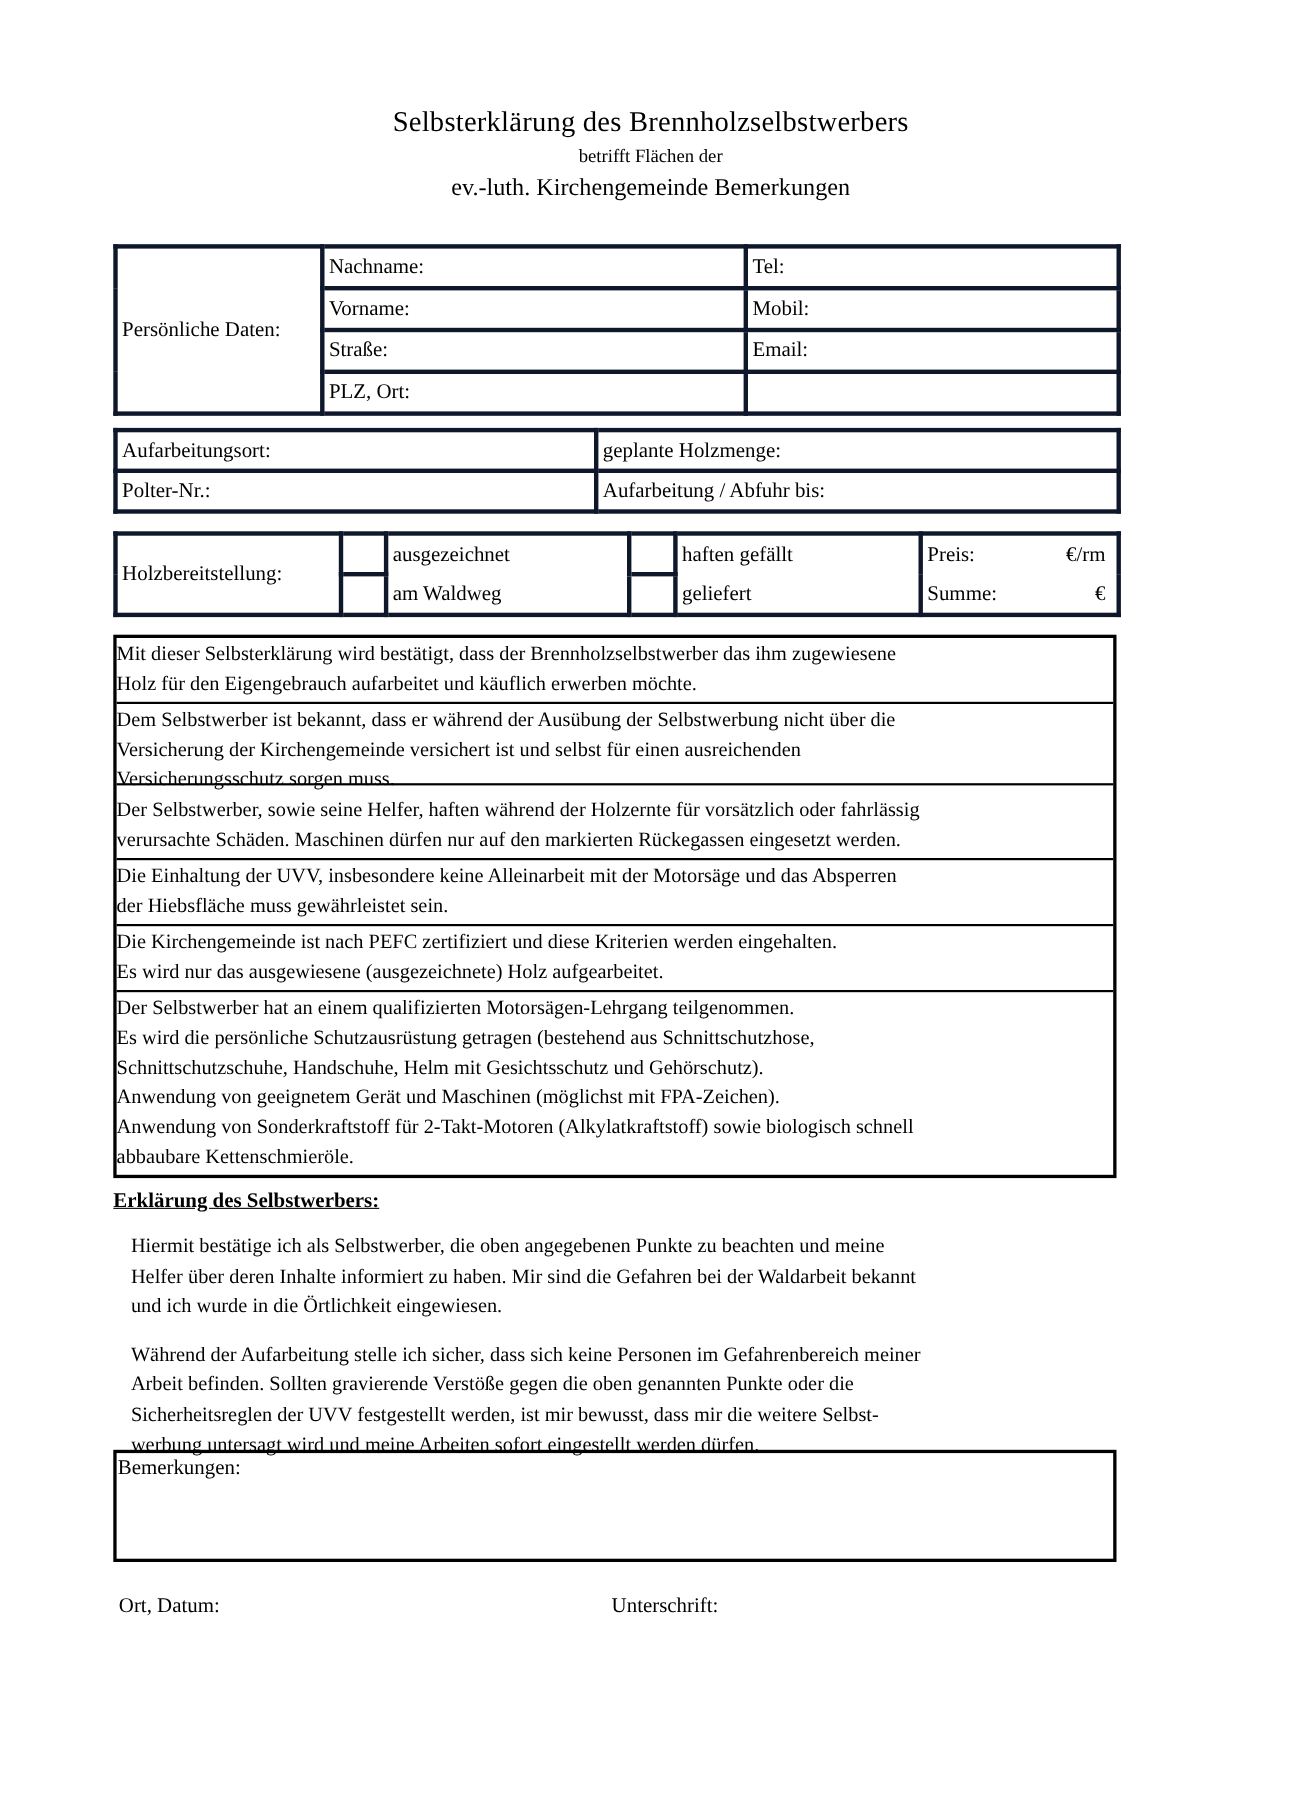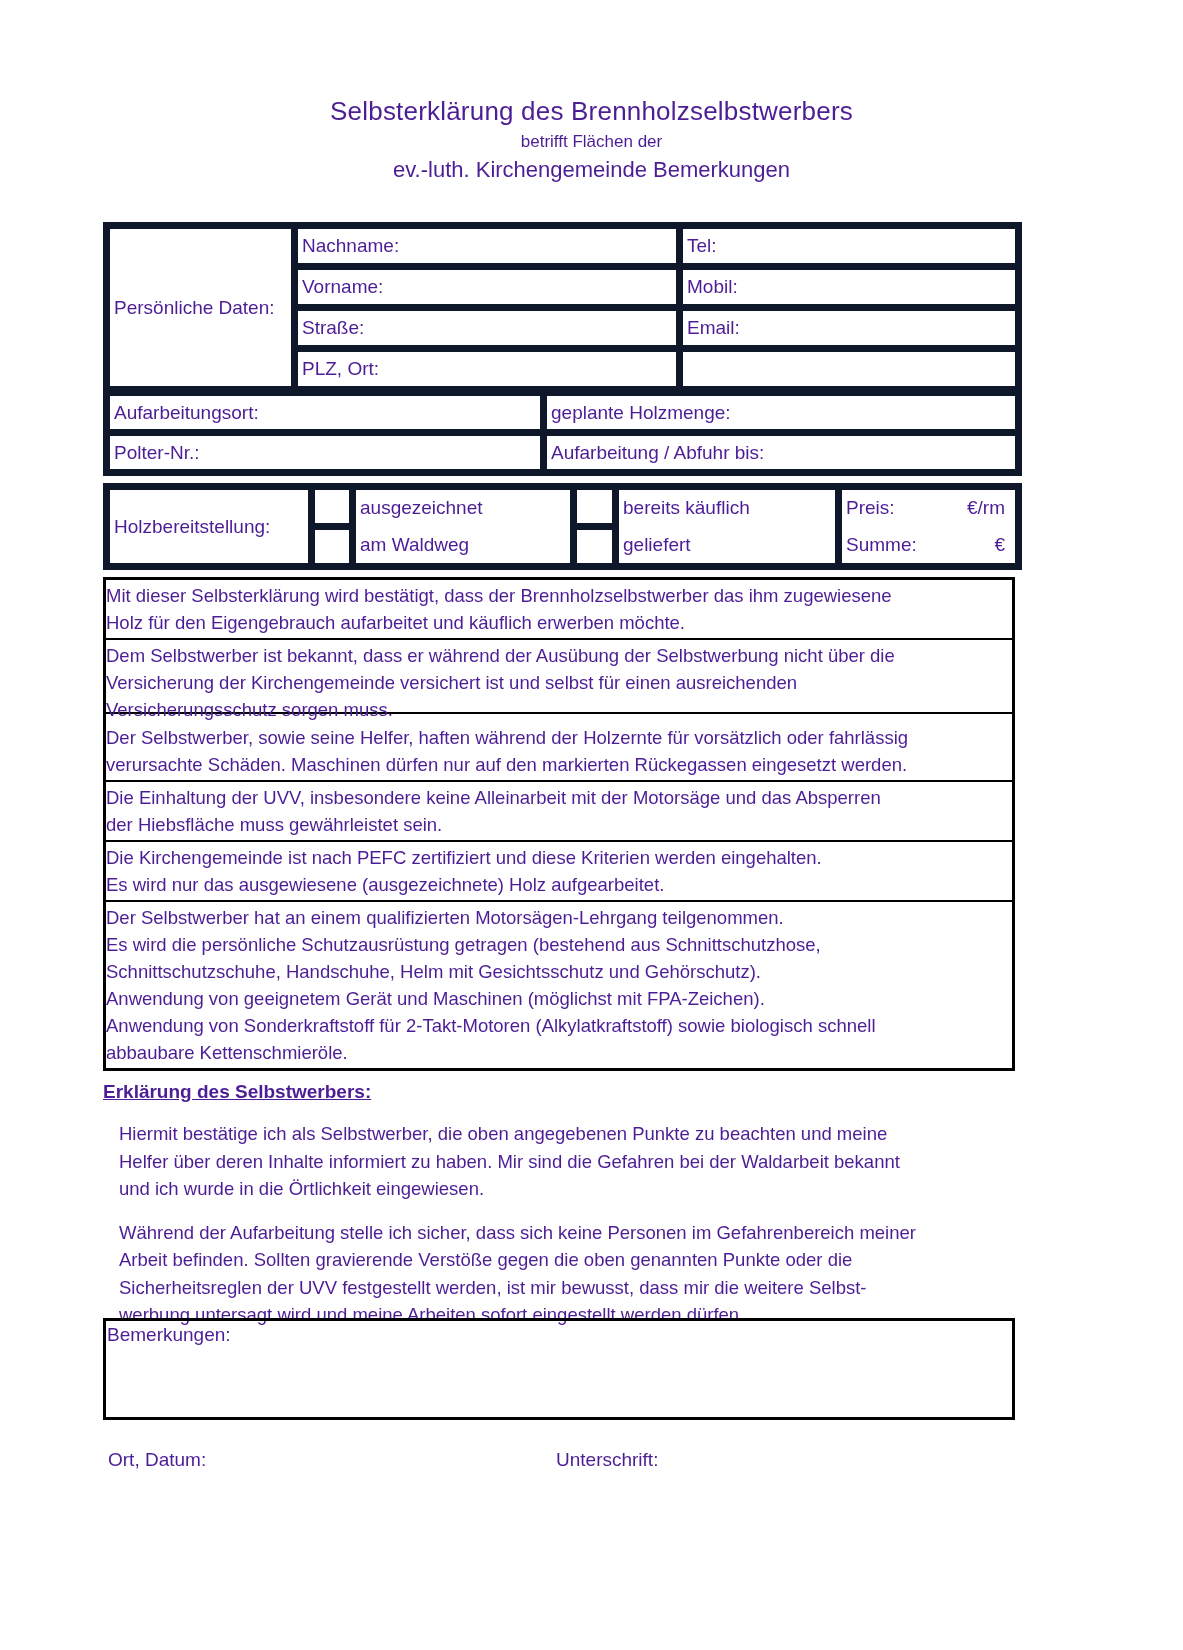--- a/index.html
+++ b/index.html
@@ -2,42 +2,42 @@
 <html><head>
 <meta charset="utf-8">
 <style>
   html, body { margin: 0; padding: 0; background: #e8e8e8; }
   .page {
     position: relative;
     width: 1183px;
     height: 1650px;
     margin: 0 auto;
     background: #ffffff;
-    color: #4c1d95;
-    font-family: Liberation Sans, sans-serif;
+    color: #000000;
+    font-family: Liberation Serif, serif;
     overflow: hidden;
   }
 
   
   .title-block { position: absolute; top: 96px; left: 0; width: 100%; text-align: center; }
   .doc-title { font-size: 26px; font-weight: 400; line-height: 30px; margin: 0; letter-spacing: 0.2px; }
   .doc-subtitle { font-size: 17px; font-weight: 400; line-height: 22px; margin: 5px 0 0 0; }
   .doc-org { font-size: 22px; font-weight: 400; line-height: 27px; margin: 3px 0 0 0; }
 
   
   table.form-table {
     position: absolute;
     left: 103px;
     border-collapse: collapse;
     table-layout: fixed;
     width: 912px;
     border: 3px solid #000;
   }
   table.form-table td {
-    border: 7px solid #0f172a;
+    border: 4px solid #0f172a;
     font-size: 19px;
     padding: 1px 4px;
     vertical-align: middle;
     overflow: hidden;
   }
   .t1 { top: 222px; }
   .t1 td { height: 32px; }
   .t2 { top: 389px; }
   .t2 td { height: 31px; }
   .t3 { top: 483px; }
@@ -192,21 +192,21 @@
         <tr>
       <td class="section-cell" rowspan="2">
         <span>Holzbereitstellung:</span>
       </td>
       <td></td>
       <td class="nb">
         <span>ausgezeichnet</span>
       </td>
       <td></td>
       <td class="nb">
-        <span>bereits käuflich</span>
+        <span>haften gefällt</span>
       </td>
       <td class="nb">
         <div class="price-inner">
           <span>Preis:</span>
           <span>€/rm</span>
         </div>
       </td>
     </tr>
     <tr>
       <td></td>

